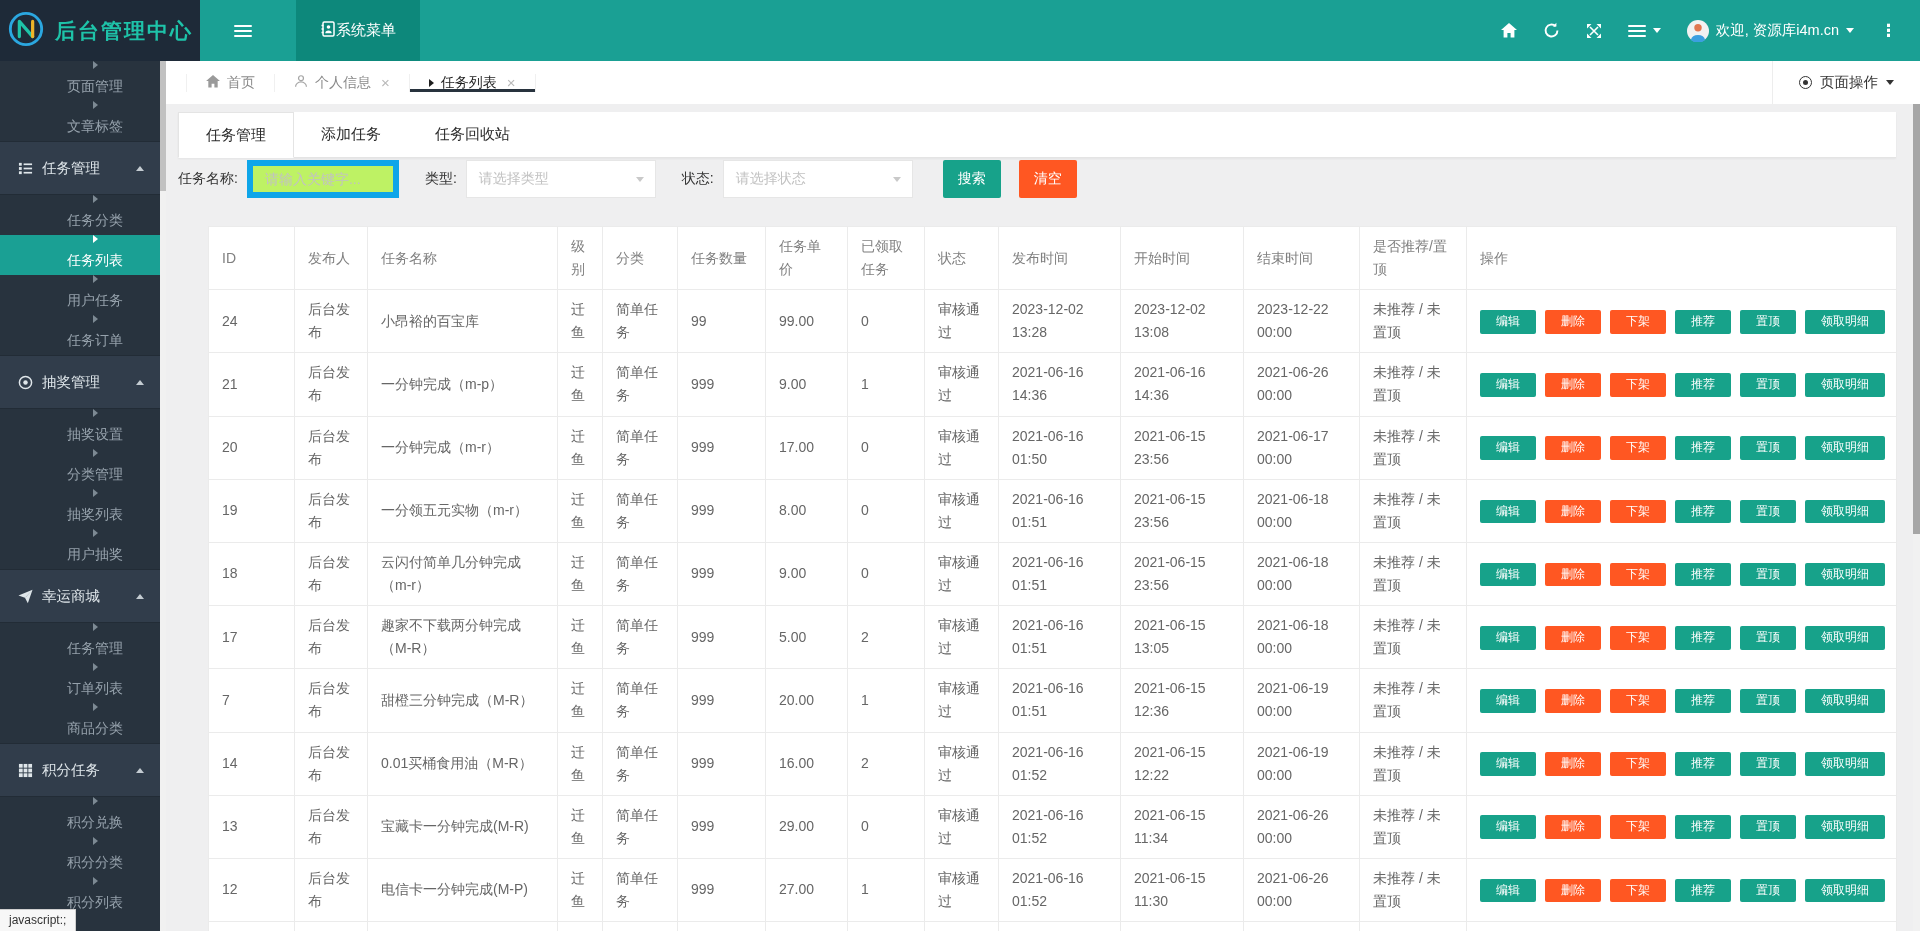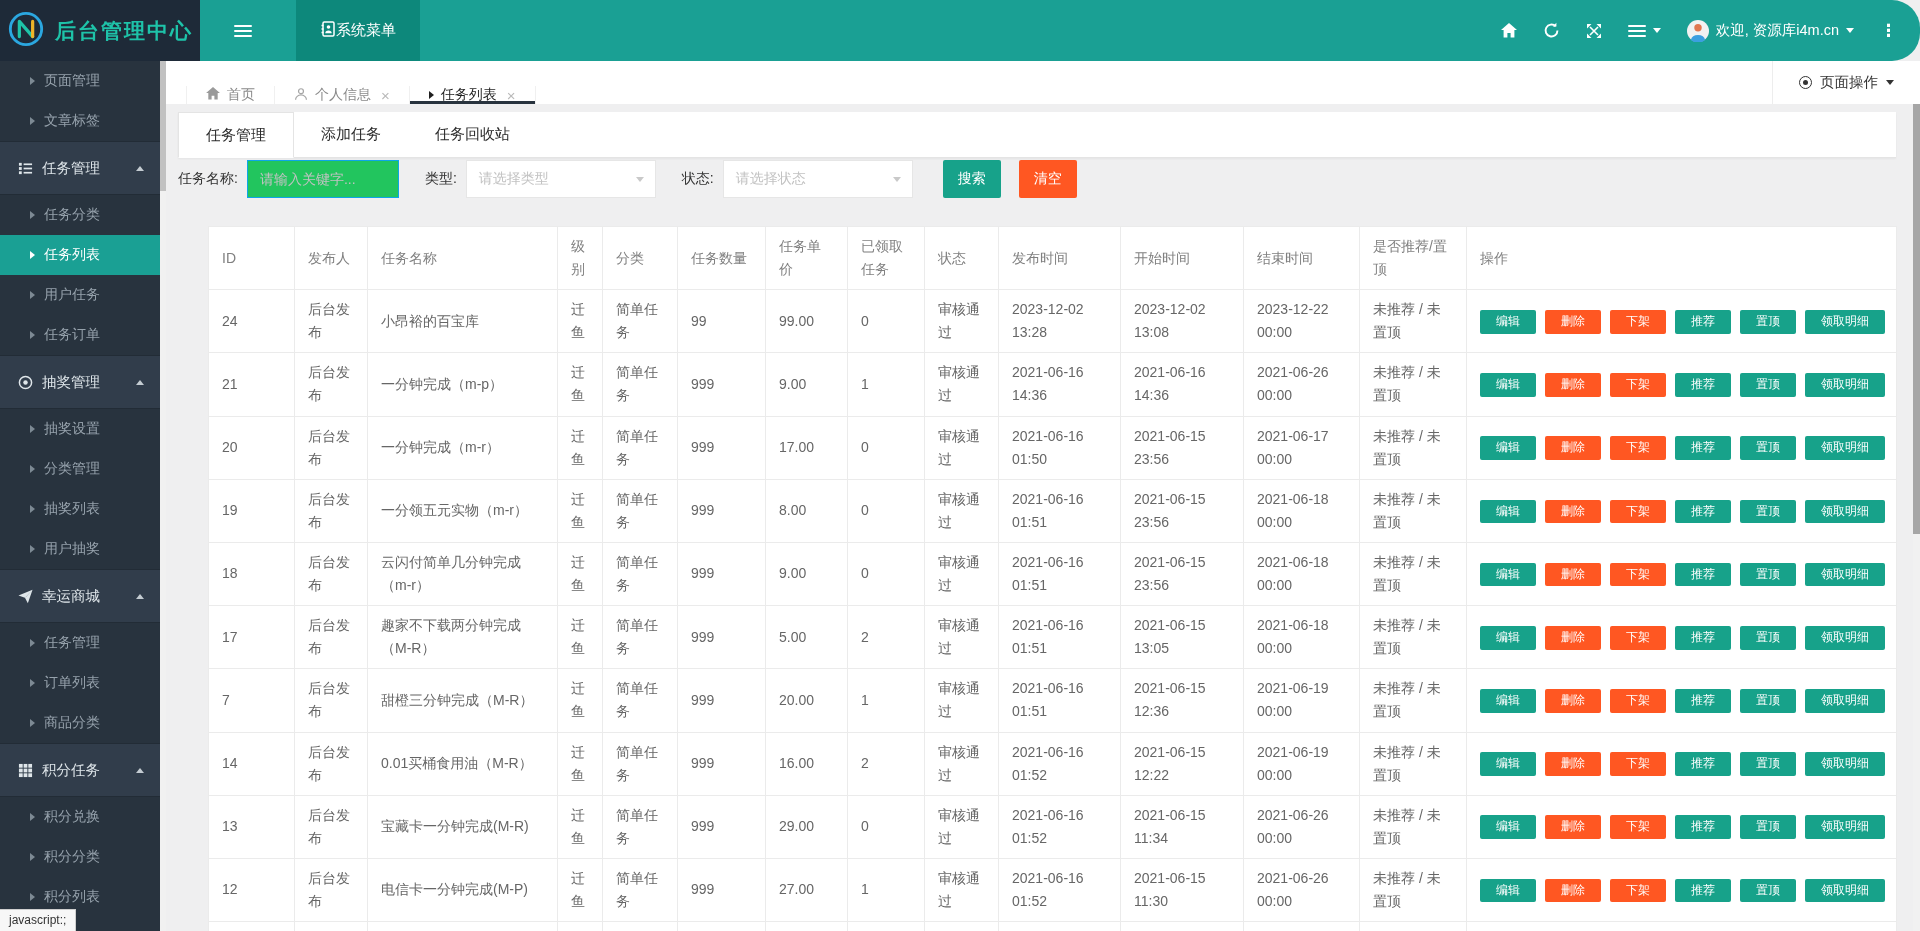--- a/index.html
+++ b/index.html
@@ -5,21 +5,21 @@
   :root{
     --teal:#1aa094; --teal-dark:#0d887b; --btn-teal:#17a28a; --orange:#ff5722;
     --side-bg:#28333e; --side-group:#313d4b; --logo-bg:#1e2a38; --page-bg:#efeff0;
   }
   *{box-sizing:border-box;}
   html,body{margin:0;padding:0;}
   body{font-family:"Liberation Sans","DejaVu Sans",sans-serif;}
   .app{position:relative;width:1920px;height:931px;overflow:hidden;background:var(--page-bg);}
 
   
-  .topbar{position:absolute;top:0;left:0;right:0;height:61px;background:var(--teal);display:flex;align-items:stretch;z-index:6;border-radius:28px;}
+  .topbar{position:absolute;top:0;left:0;right:0;height:61px;background:var(--teal);display:flex;align-items:stretch;z-index:6;}
   .logo-area{width:200px;background:var(--logo-bg);display:flex;align-items:center;justify-content:center;gap:10px;flex:none;}
   .app-title{font-size:21px;font-weight:bold;letter-spacing:2px;color:#1ec3a9;white-space:nowrap;}
   .collapse{width:62px;display:flex;align-items:center;justify-content:center;cursor:pointer;margin-left:12px;}
   .hamburger{width:18px;}
   .hamburger i{display:block;height:2px;background:#fff;margin:3px 0;border-radius:1px;}
   .sysmenu{margin-left:22px;background:var(--teal-dark);color:#fff;display:flex;align-items:center;gap:0;padding:0 24px;font-size:15px;cursor:pointer;}
   .top-right{margin-left:auto;display:flex;align-items:center;color:#fff;padding-right:10px;}
   .tr-item{display:flex;align-items:center;padding:12px 13px;height:61px;cursor:pointer;gap:7px;font-size:14.5px;}
   .tr-item svg{display:block;}
   .tri-down{width:0;height:0;border-left:4.5px solid transparent;border-right:4.5px solid transparent;border-top:5.5px solid currentColor;display:inline-block;}
@@ -33,42 +33,42 @@
   .bc-tab:first-child{border-left:1px solid #f0f0f0;}
   .bc-tab.active{color:#1f1f1f;}
   .bc-tab.active::after{content:"";position:absolute;left:0;right:0;bottom:0;height:3px;background:#28333e;}
   .bc-close{color:#b9b9b9;font-size:15px;margin-left:3px;line-height:1;}
   .page-ops{margin-left:auto;border-left:1px solid #ededed;display:flex;align-items:center;gap:8px;padding:0 26px;color:#333;font-size:14.5px;cursor:pointer;}
   .circle-dot{width:13px;height:13px;border:1.5px solid #333;border-radius:50%;position:relative;display:inline-block;}
   .circle-dot::after{content:"";position:absolute;left:50%;top:50%;width:5px;height:5px;margin:-2.5px 0 0 -2.5px;border-radius:50%;background:#333;}
 
   
   .sidebar{position:absolute;top:61px;left:0;width:160px;bottom:0;background:var(--side-bg);overflow:hidden;z-index:4;}
-  .side-item{height:40px;display:flex;align-items:center;padding-left:30px;color:#96a2ac;font-size:14px;gap:9px;cursor:pointer;white-space:nowrap;}
+  .side-item{height:40px;display:flex;align-items:center;padding-left:30px;color:#96a2ac;font-size:14px;gap:9px;cursor:pointer;white-space:nowrap;flex-direction:column;}
   .side-item .tri-right{color:#7d8a94;}
   .side-item.active{background:var(--teal);color:#fff;}
   .side-item.active .tri-right{color:#fff;}
   .side-group{height:54px;background:var(--side-group);display:flex;align-items:center;padding:0 16px 0 18px;color:#dfe6ea;font-size:14.5px;gap:9px;border-top:1px solid #222c36;border-bottom:1px solid #222c36;cursor:pointer;white-space:nowrap;}
   .side-group .caret-up{margin-left:auto;color:#c4ccd2;}
   .gicon svg{display:block;}
   .side-scroll{position:absolute;top:61px;left:160px;width:6px;bottom:0;background:#f1f1f1;z-index:4;}
   .side-scroll .thumb{position:absolute;top:0;left:0;width:100%;height:130px;background:#c1c1c1;}
 
   
   .content{position:absolute;top:104px;left:166px;right:7px;bottom:0;background:var(--page-bg);overflow:hidden;}
   .main-scroll{position:absolute;top:104px;right:0;width:7px;bottom:0;background:#f1f1f1;z-index:7;}
   .main-scroll .thumb{position:absolute;top:0;left:0;width:100%;height:430px;background:#a6a6a6;}
 
   .panel-tabs{position:absolute;top:8px;left:12px;right:17px;height:46px;background:#fff;border-bottom:1px solid #e4e4e4;display:flex;box-shadow:0 1px 2px rgba(0,0,0,.05);}
   .ptab{padding:0 27px;display:flex;align-items:center;font-size:15px;color:#2b2b2b;cursor:pointer;}
   .ptab.active{border:1px solid #e4e4e4;border-bottom:1px solid #fff;margin-bottom:-1px;background:#fff;}
 
   .filter-row{position:absolute;top:56px;left:12px;height:38px;display:flex;align-items:center;font-size:14px;color:#333;}
   .f-label{margin-right:9px;white-space:nowrap;}
-  .f-input{width:152px;height:38px;border:1px solid #0ea5e9;background:#22c55e;padding:0 12px;font-size:14px;color:#333;margin-right:26px;outline:none;}
+  .f-input{width:152px;height:38px;border:6px solid #0ea5e9;background:#bef264;padding:0 12px;font-size:14px;color:#333;margin-right:26px;outline:none;}
   .f-input::placeholder{color:#c2c2c2;}
   .f-select{width:190px;height:38px;border:1px solid #e6e6e6;background:#fff;display:flex;align-items:center;padding:0 28px 0 12px;color:#c2c2c2;position:relative;margin-right:26px;cursor:pointer;}
   .f-select .tri-down{position:absolute;right:11px;top:16px;color:#c9c9c9;}
   .btn{height:38px;border:none;border-radius:2px;color:#fff;font-size:14px;padding:0 15px;cursor:pointer;font-family:inherit;}
   .btn-search{background:var(--btn-teal);margin-left:4px;}
   .btn-clear{background:var(--orange);margin-left:18px;}
 
   .task-table{position:absolute;top:122px;left:42px;width:1688px;border-collapse:collapse;background:#fff;font-size:14px;color:#666;table-layout:fixed;}
   .task-table th,.task-table td{border:1px solid #ebebeb;padding:8px 13px;text-align:left;font-weight:normal;vertical-align:middle;line-height:1.65;word-break:break-word;}
   .task-table th{color:#808080;height:59px;}
@@ -149,21 +149,21 @@
           </svg>
         </span>
         <span>欢迎, 资源库i4m.cn</span>
         <span class="tri-down"></span>
       </span>
       <span class="tr-item kebab">⋮</span>
     </div>
   </div>
 
   <div class="tabbar">
-    <div style="display:flex;align-items:flex-end;">
+    <div style="display:flex;align-items:center;">
         <div class="bc-tab">
           <span><svg width="14" height="13" viewBox="0 0 16 15" fill="#9a9a9a">
               <path d="M8 0 L16 7 H13.4 V14.5 H9.6 V10 H6.4 V14.5 H2.6 V7 H0 Z"></path>
             </svg></span>
           <span>首页</span>
         </div>
         <div class="bc-tab">
           <span><svg width="14" height="14" viewBox="0 0 16 16" fill="none" stroke="#a5a5a5" stroke-width="1.4">
               <circle cx="8" cy="4.8" r="2.8"></circle>
               <path d="M1.8 14.5 a6.2 5.4 0 0 1 12.4 0"></path>

